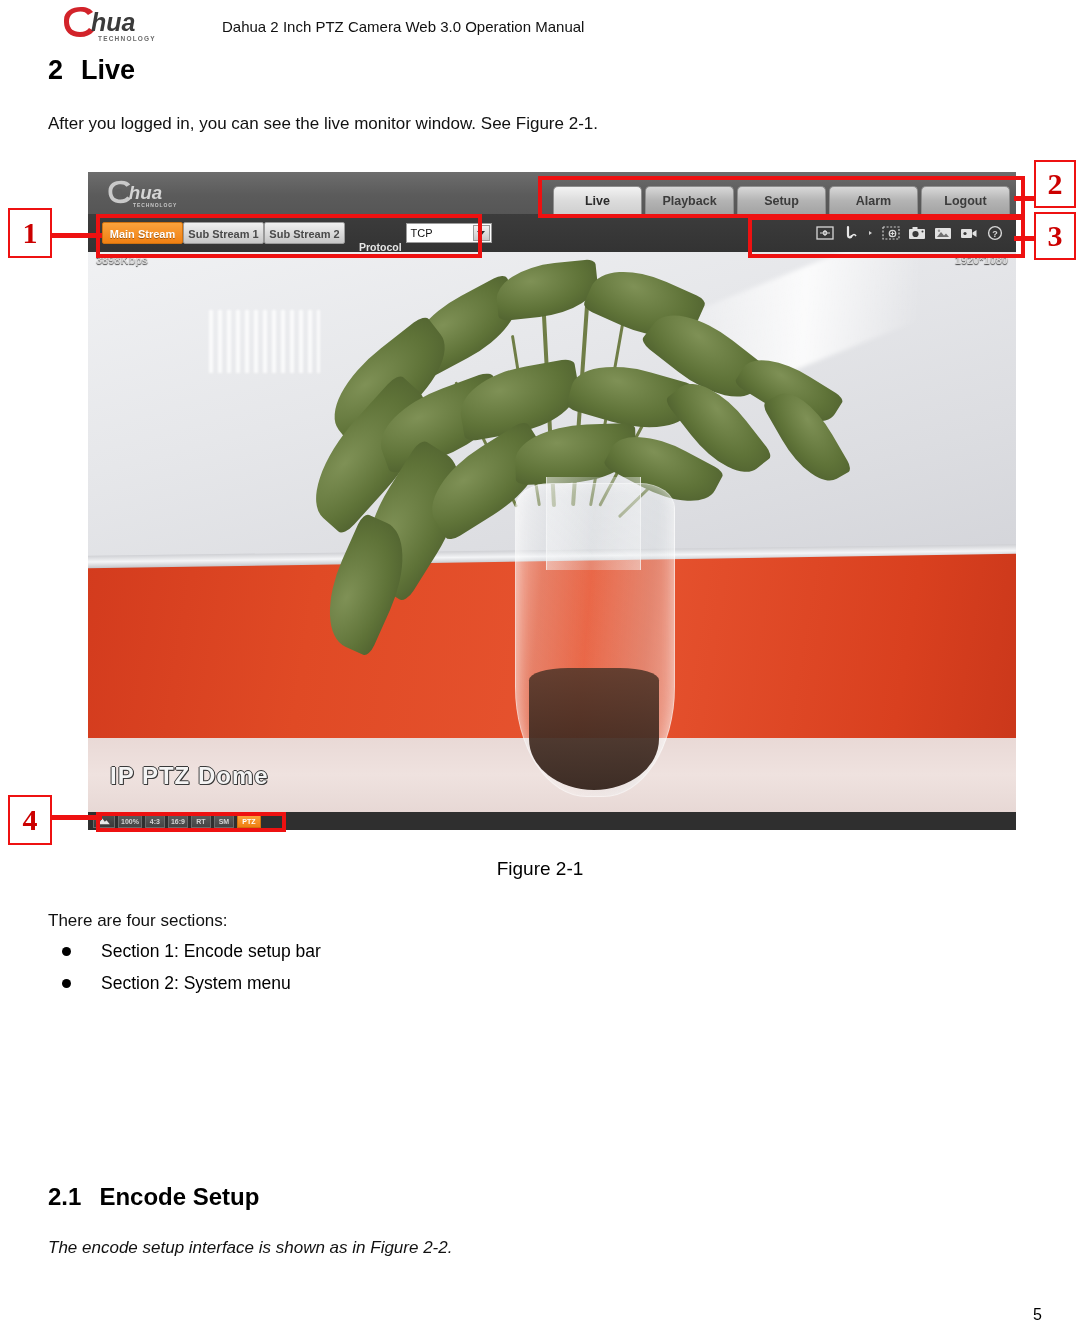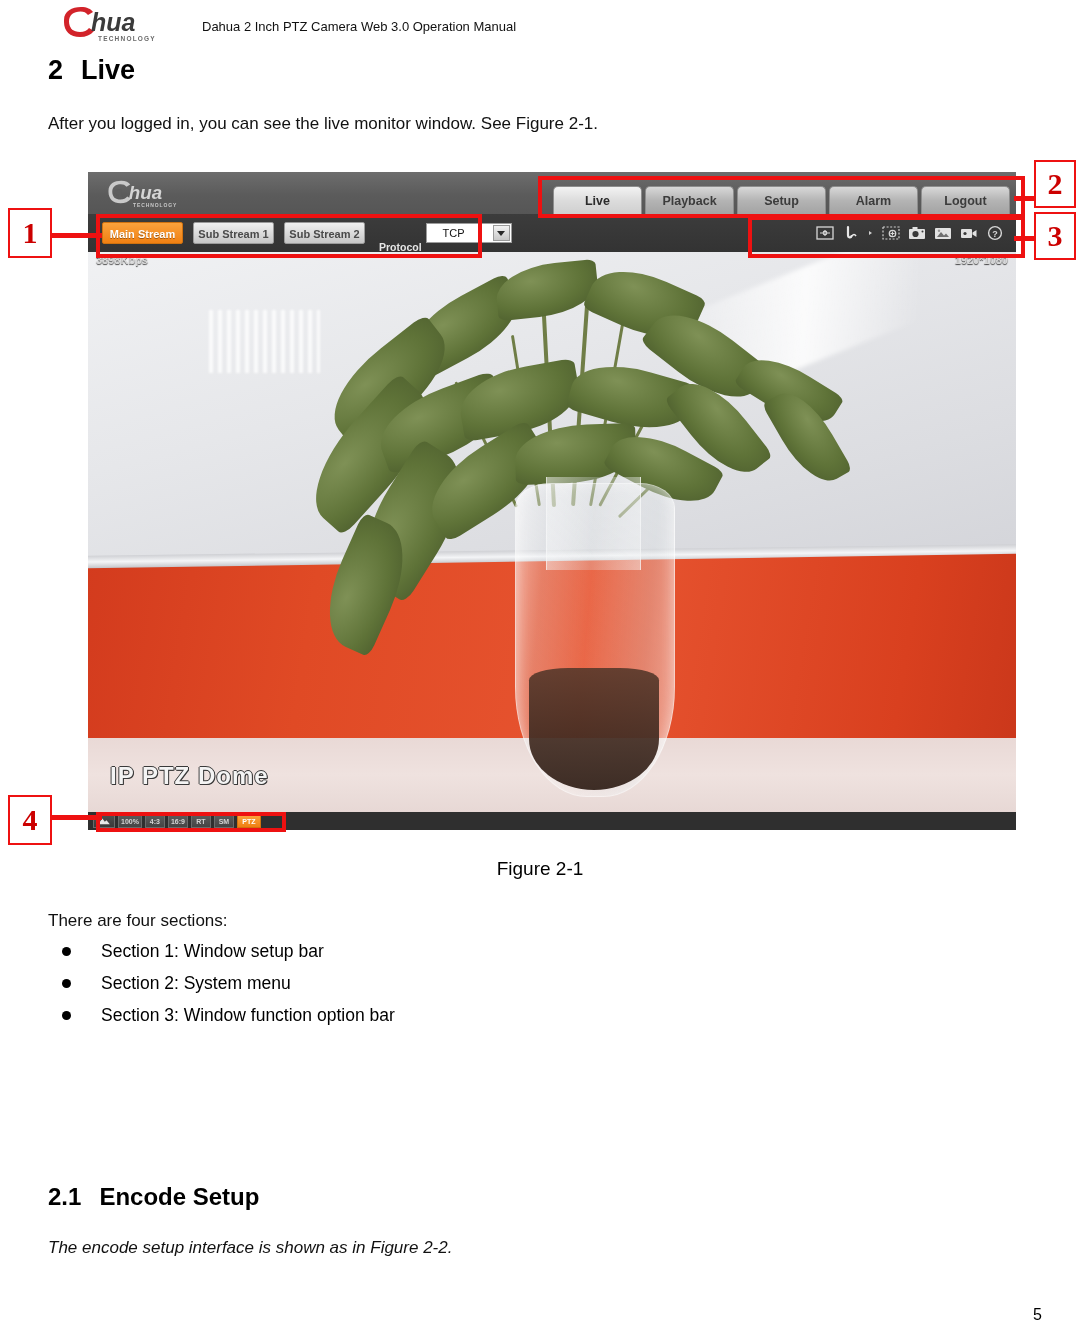--- a/index.html
+++ b/index.html
@@ -41,22 +41,22 @@
     position: absolute;
     left: 40px;
     top: 31px;
     font-size: 6.5px;
     letter-spacing: 1.2px;
     color: #6a6a6a;
     font-weight: bold;
     font-family: "Liberation Sans", sans-serif;
   }
   .doc-title {
-    font-size: 13px;
-    margin-left: 16px;
+    font-size: 15px;
+    margin-left: 36px;
     color: #111;
     white-space: nowrap;
   }
 
   
   .h1 {
     position: absolute;
     left: 48px;
     font-size: 27px;
     font-weight: bold;
@@ -186,21 +186,21 @@
     border: 1px solid #9a9a9a;
     width: 81px;
   }
   .stream-btn.active {
     color: #fff;
     background: linear-gradient(#fba23c, #f08013);
     border: 1px solid #d0720f;
     text-shadow: 0 1px 0 rgba(0,0,0,.35);
   }
   .stream-btn:first-child { margin-left: 14px; }
-  .stream-btn + .stream-btn { margin-left: 10px; }
+  .stream-btn + .stream-btn { }
 
   .protocol-label {
     font-size: 10.5px;
     color: #e6e6e6;
     font-weight: bold;
     margin-left: 14px;
     margin-right: 4px;
     margin-top: 28px;
   }
   .protocol-select {
@@ -209,21 +209,21 @@
     background: #fff;
     border: 1px solid #9c9c9c;
     display: flex;
     align-items: center;
     box-sizing: border-box;
     position: relative;
   }
   .protocol-value {
     font-size: 11px;
     color: #111;
-    padding-left: 16px;
+    padding-left: 4px;
   }
   .protocol-arrow {
     position: absolute;
     right: 1px; top: 1px;
     width: 17px; height: 16px;
     background: linear-gradient(#f2f2f2,#c8c8c8);
     border: 1px solid #9a9a9a;
     box-sizing: border-box;
     display: flex;
     align-items: center;
@@ -629,30 +629,26 @@
 <div class="leader" style="left:50px; top:815px; width:52px;"></div>
 <div class="callout" style="left:8px; top:795px; width:44px; height:50px; font-size:30px;">4</div>
 
 <div class="fig-caption">Figure 2-1</div>
 
 <div class="para" style="top:911px;">There are four sections:</div>
 
 <div class="bullet-list">
   <div class="bullet-row">
     <span class="bullet-dot"></span>
-    <span>Section 1: Window setup bar</span>
+    <span>Section 1: Encode setup bar</span>
   </div>
   <div class="bullet-row">
     <span class="bullet-dot"></span>
     <span>Section 2: System menu</span>
   </div>
-  <div class="bullet-row">
-    <span class="bullet-dot"></span>
-    <span>Section 3: Window function option bar</span>
-  </div>
 </div>
 
 <div class="h1" style="top:1183px; font-size:24px;">
   <span class="num">2.1</span><span>Encode Setup</span>
 </div>
 
 <div class="para" style="top:1238px;font-style:italic;">The encode setup interface is shown as in Figure 2-2.</div>
 
 <div class="page-num">5</div>
 

